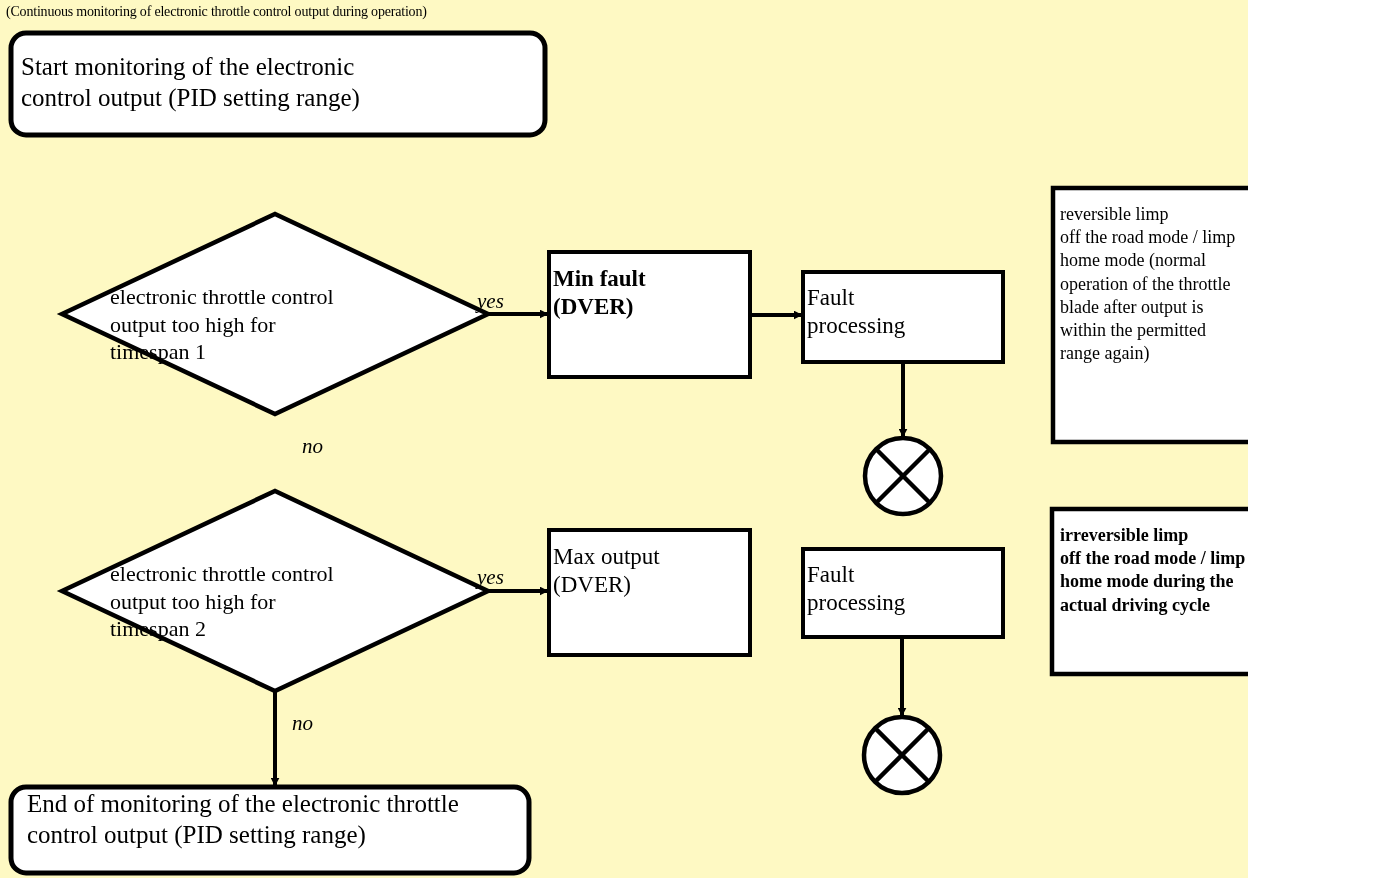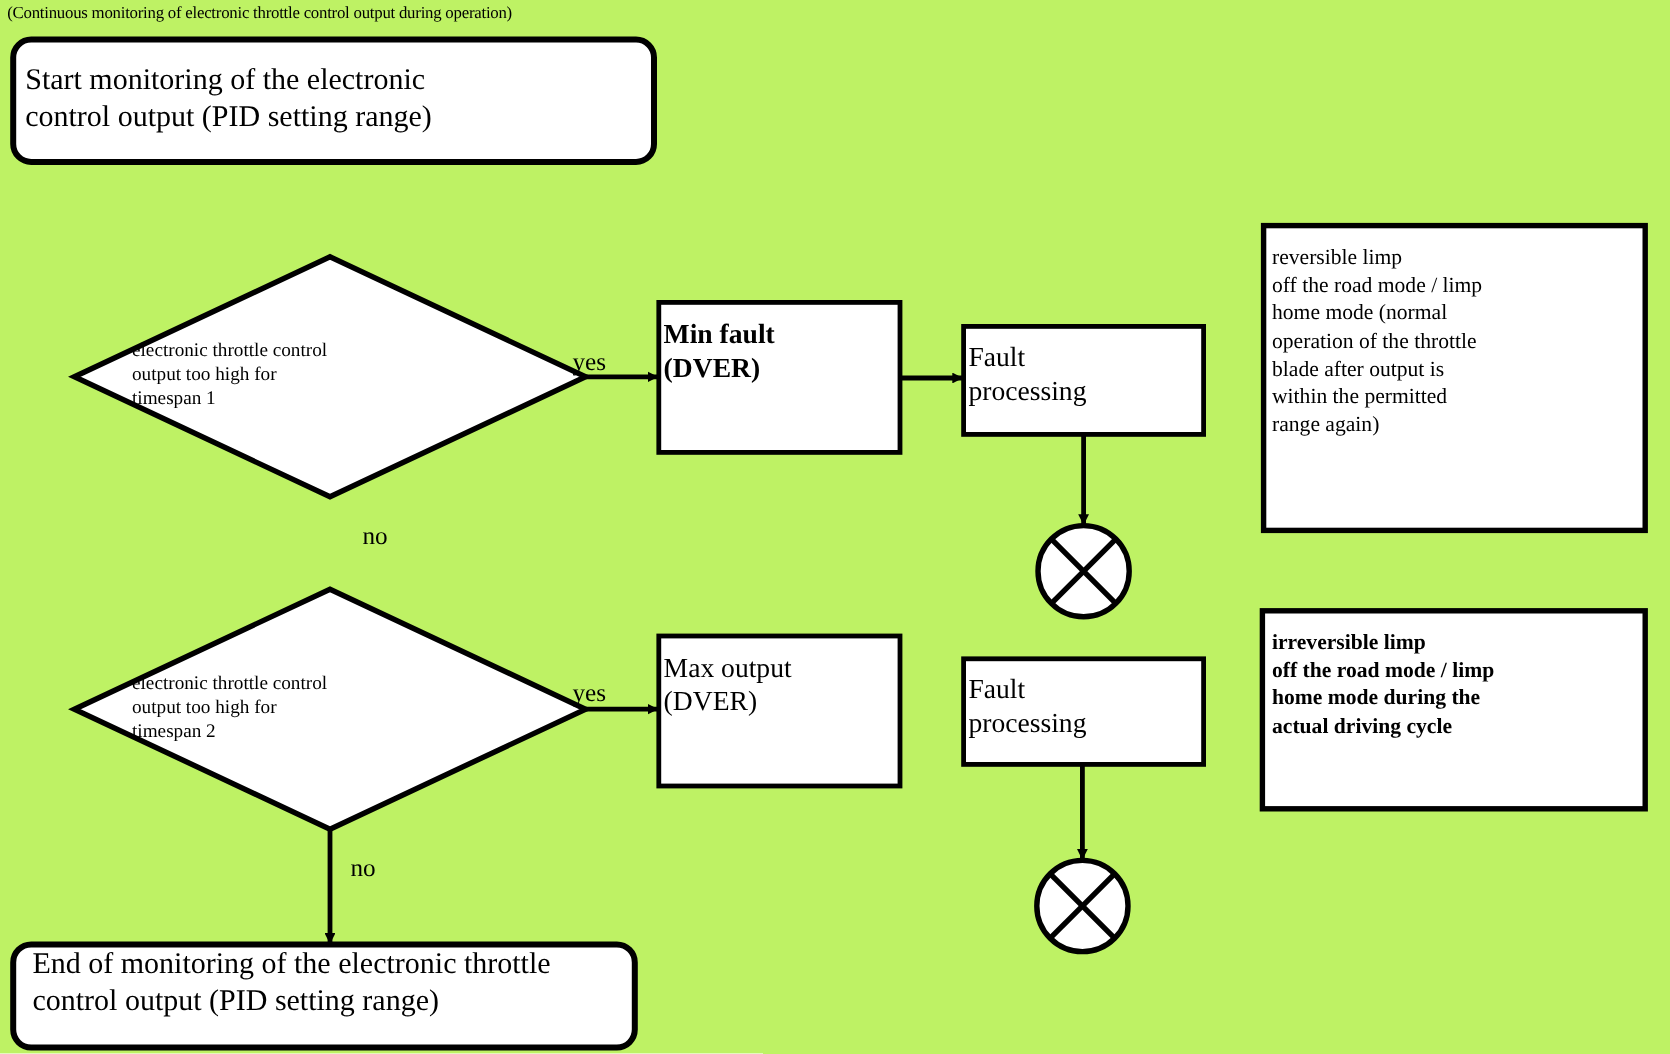--- a/index.html
+++ b/index.html
@@ -2,23 +2,23 @@
 <html><head>
 <meta charset="utf-8">
 <style>
   html, body {
     margin: 0;
     padding: 0;
     background: #ffffff;
   }
   #page {
     position: relative;
-    width: 1392px;
+    width: 1248px;
     height: 878px;
-    background: #bef264;
+    background: #fef9c3;
     overflow: hidden;
     font-family: "Liberation Serif", "DejaVu Serif", serif;
     color: #000000;
   }
   svg.canvas {
     position: absolute;
     top: 0;
     left: 0;
     width: 1392px;
     height: 878px;
@@ -41,33 +41,34 @@
   .caption {
     font-size: 14px;
     letter-spacing: -0.2px;
     text-align: left;
   }
   .terminal-text {
     font-size: 25px;
     line-height: 1.22;
   }
   .decision-text {
-    font-size: 16px;
+    font-size: 22px;
     line-height: 1.25;
   }
   .process-text {
     font-size: 23px;
     line-height: 1.22;
   }
   .note-text {
     font-size: 18px;
     line-height: 1.29;
   }
   .edge-label {
     font-size: 21px;
+    font-style: italic;
   }
 </style>
 </head>
 <body>
 
 <div id="page">
 
   <svg class="canvas" viewBox="0 0 1392 878">
     <defs>
       <marker id="arrowhead" markerWidth="9" markerHeight="9" refX="8.4" refY="4.5" orient="auto" markerUnits="userSpaceOnUse">

